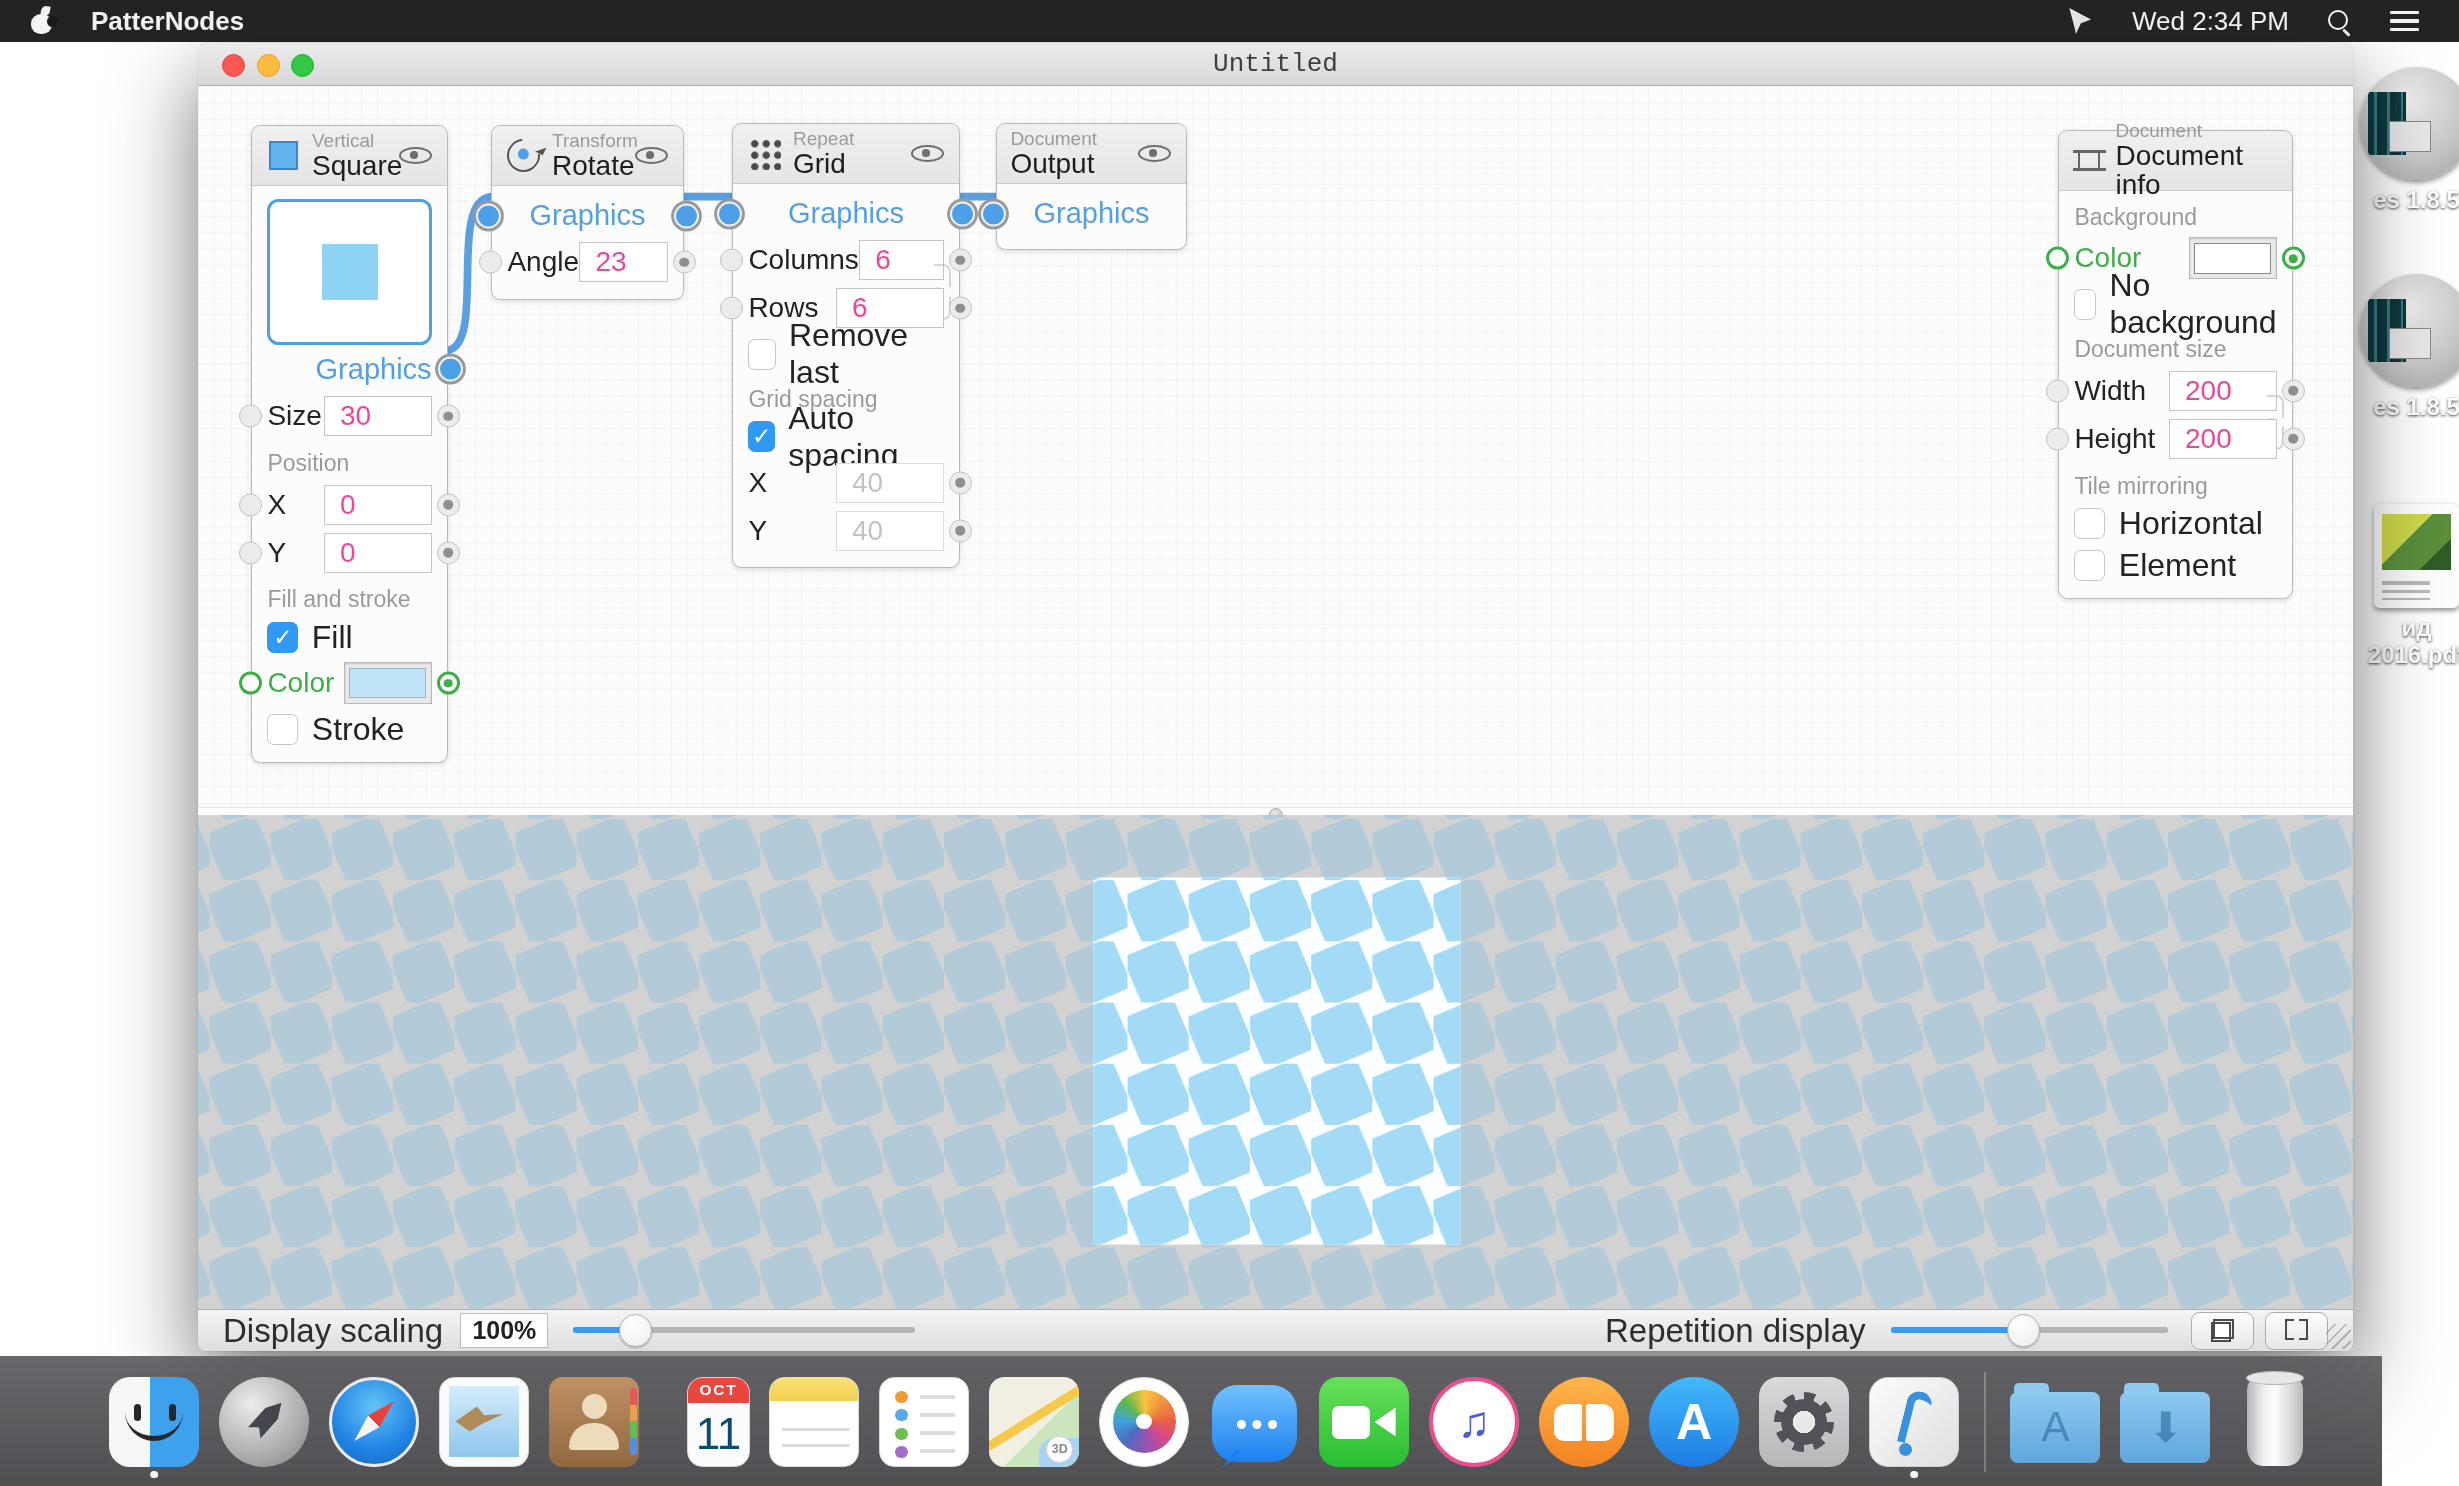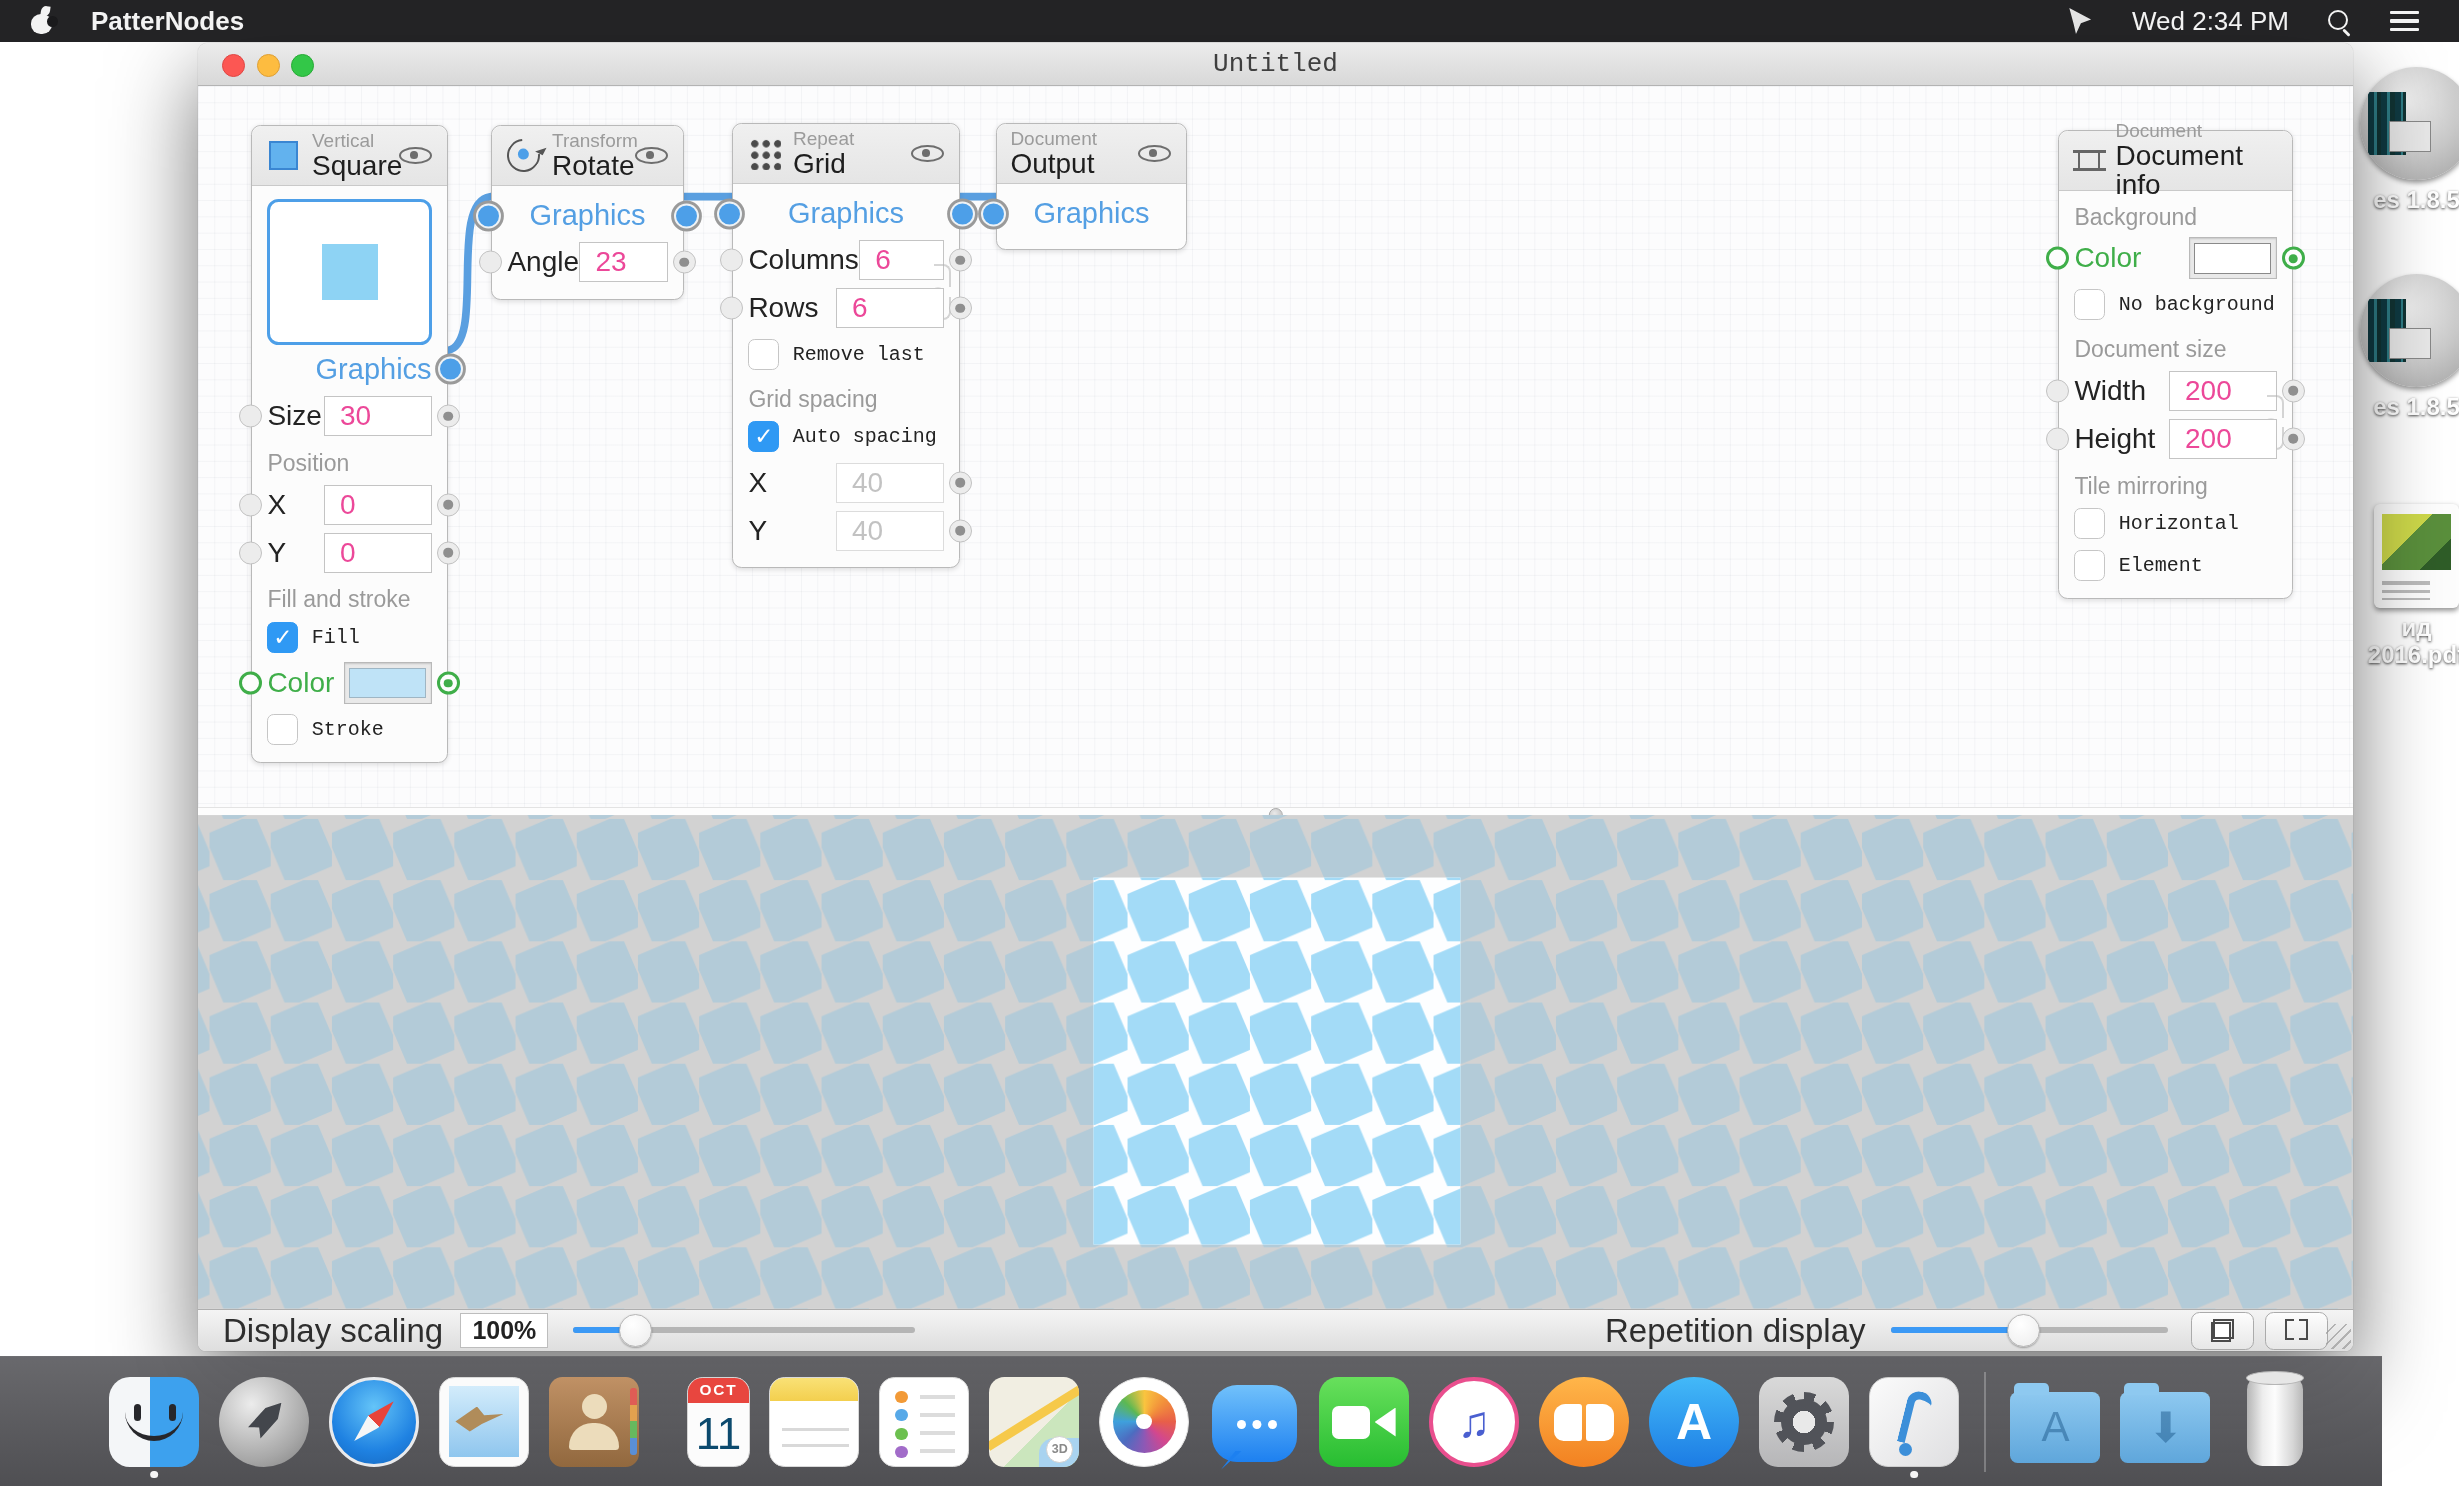--- a/index.html
+++ b/index.html
@@ -114,21 +114,21 @@
   .flabel.green { color:#3fae49; }
   .field { width:108px; height:40px; background:#fff; border:1px solid #c4c4c4; font-size:28px; color:#ec4899;
     display:flex; align-items:center; padding-left:15.4px; }
   .frow.disabled .field { color:#c2c2c2; border-color:#dcdcdc; }
   .row.section { height:33px; font-size:23px; color:#9a9a9a; margin-top:7.7px; }
   .row.crow { height:42px; }
   .checkbox { width:31px; height:31px; border-radius:6.7px; background:#fff; border:1px solid #c6c6c6;
     margin-right:13.4px; display:flex; align-items:center; justify-content:center; }
   .checkbox.checked { background:#2f99f4; border-color:#2f99f4; }
   .checkbox.checked::after { content:"✓"; color:#fff; font-size:23px; font-weight:bold; }
-  .clabel { font-size:20px; color:#232323;font-family:Liberation Mono, monospace; }
+  .clabel { font-size:32px; color:#232323; }
   .colorwell { width:88px; height:42px; border:1.9px solid #b9b9b9; background:#e9e9e9; padding:4.8px;
     box-shadow:inset 0 1px 1.9px rgba(0,0,0,.15); }
   .colorwell .inner { width:100%; height:100%; border:1px solid #9fb6c4; }
   .inner.lightblue { background:#bfe3f7; }
   .inner.white { background:#fff; border-color:#8a8a8a; }
   .preview { height:146px; border:3.8px solid #4d9fe8; border-radius:11.5px; background:#fff; margin:5.8px 0 3.8px;
     display:flex; align-items:center; justify-content:center; }
   .preview .sq { width:56px; height:56px; background:#8ed3f4; }
 
   

